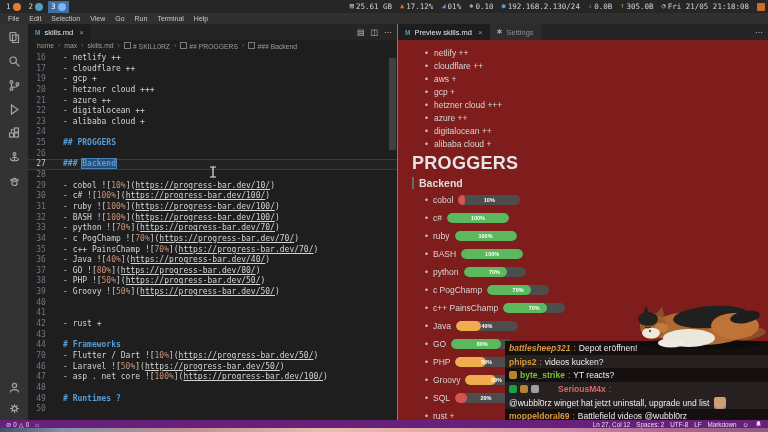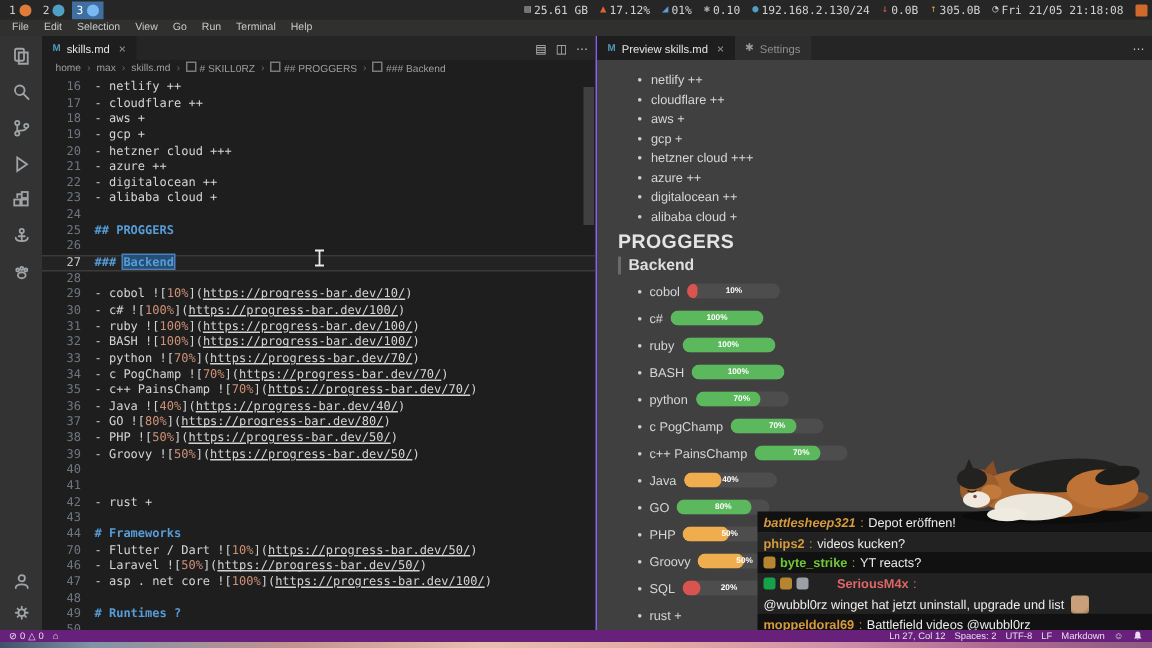--- a/index.html
+++ b/index.html
@@ -43,38 +43,38 @@
   .tab .close{color:#9a9a9a;font-size:8px;margin-left:2px}
   .tab-actions{position:absolute;right:5px;top:0;height:16px;display:flex;align-items:center;gap:6px;
                color:#c2c2c2;font-size:8px}
   .breadcrumbs{height:11px;display:flex;align-items:center;gap:4px;padding-left:9px;font-size:6.8px;color:#9d9d9d}
   .bc-sep{color:#666;font-size:7px}
   .bc-box{display:inline-block;width:5px;height:5px;border:1px solid #7a7a7a;margin-right:2px;vertical-align:0}
 
   .editor{position:absolute;left:0;right:0;top:27px;bottom:0;overflow:hidden;
           font-family:"DejaVu Sans Mono",monospace;font-size:8px;padding-top:2px}
   .code-line{display:flex;height:10.65px;line-height:10.65px;white-space:pre}
-  .gutter{flex:none;width:26px;text-align:right;padding-right:9px;color:#6e7681}
+  .gutter{flex:none;width:26px;text-align:center;padding-right:9px;color:#6e7681}
   .cur-line .gutter{color:#c6c6c6}
   .code{color:#d4d4d4}
   .code .h{color:#569cd6;font-weight:bold}
   .code .num{color:#ce9178}
   .code .url{text-decoration:underline}
   .code .sel{background:#264f78;outline:1px solid #4b80b8}
   .cur-line{box-shadow:inset 0 1px 0 #3a3a3a, inset 0 -1px 0 #3a3a3a;background:rgba(120,120,120,.06)}
   .scroll1{position:absolute;right:1px;top:34px;width:7px;height:92px;background:#464646;opacity:.85}
 
   
-  .group2{position:absolute;left:398px;top:24px;right:0;bottom:12px;background:#404040;overflow:hidden}
+  .group2{position:absolute;left:398px;top:24px;right:0;bottom:12px;background:#7f1d1d;overflow:hidden}
   .tabbar2{height:16px;background:#252526;display:flex;align-items:stretch;position:relative}
   .preview{position:absolute;left:0;right:0;top:16px;bottom:0;font-size:8.5px;color:#d6d6d6;overflow:hidden}
   .pv-list{padding:6px 0 0 0;margin:0;list-style:none}
   .pv-li{display:flex;align-items:center;gap:6px;height:13px;padding-left:27px}
   .pv-dot{color:#cfcfcf}
-  .pv-h2{font-size:13px;font-weight:600;color:#e4e4e4;margin:3px 0 2px 14px;letter-spacing:.3px}
+  .pv-h2{font-size:18px;font-weight:600;color:#e4e4e4;margin:3px 0 2px 14px;letter-spacing:.3px}
   .pv-h3{font-size:10.5px;font-weight:bold;color:#dedede;margin:3px 0 2px 14px;
          border-left:2px solid #6a6a6a;padding-left:5px}
   .skill-row{display:flex;align-items:center;gap:5px;height:18px;padding-left:27px}
   .bar{position:relative;width:62px;height:10px;border-radius:5px;background:#4d4d4d;overflow:hidden;flex:none}
   .bar-fill{position:absolute;left:0;top:0;bottom:0;border-radius:5px}
   .bar-txt{position:absolute;left:0;right:0;top:0;bottom:0;text-align:center;font-size:5.5px;
            line-height:10px;color:#fff;font-weight:bold}
 
   
   .chat{position:absolute;right:0;top:341px;width:263px;z-index:5;font-size:8.5px;color:#ededed}
@@ -261,21 +261,20 @@
         <span class="bc-sep">›</span>
         <span><span class="bc-box"></span># SKILL0RZ</span>
         <span class="bc-sep">›</span>
         <span><span class="bc-box"></span>## PROGGERS</span>
         <span class="bc-sep">›</span>
         <span><span class="bc-box"></span>### Backend</span>
       </div>
     <div class="editor" id="editor">
         <div class="code-line"><span class="gutter">16</span><span class="code">- netlify ++</span></div>
         <div class="code-line"><span class="gutter">17</span><span class="code">- cloudflare ++</span></div>
-        <div class="code-line"><span class="gutter">18</span><span class="code">- aws +</span></div>
         <div class="code-line"><span class="gutter">19</span><span class="code">- gcp +</span></div>
         <div class="code-line"><span class="gutter">20</span><span class="code">- hetzner cloud +++</span></div>
         <div class="code-line"><span class="gutter">21</span><span class="code">- azure ++</span></div>
         <div class="code-line"><span class="gutter">22</span><span class="code">- digitalocean ++</span></div>
         <div class="code-line"><span class="gutter">23</span><span class="code">- alibaba cloud +</span></div>
         <div class="code-line"><span class="gutter">24</span><span class="code"></span></div>
         <div class="code-line"><span class="gutter">25</span><span class="code"><span class="h">## PROGGERS</span></span></div>
         <div class="code-line"><span class="gutter">26</span><span class="code"></span></div>
         <div class="code-line cur-line"><span class="gutter">27</span><span class="code"><span class="h">### <span class="sel">Backend</span></span></span></div>
         <div class="code-line"><span class="gutter">28</span><span class="code"></span></div>

